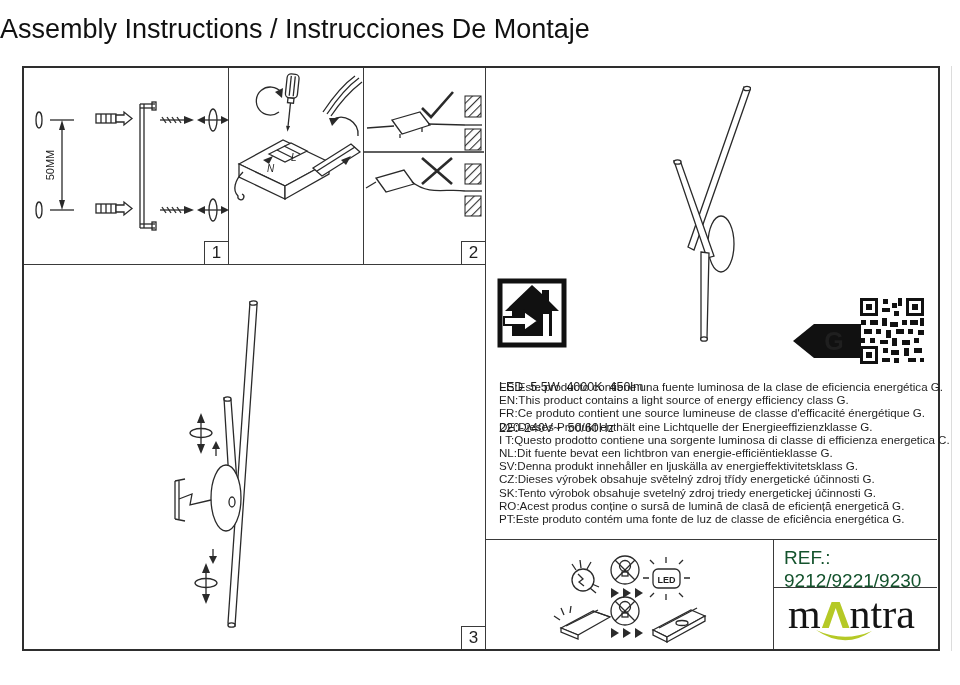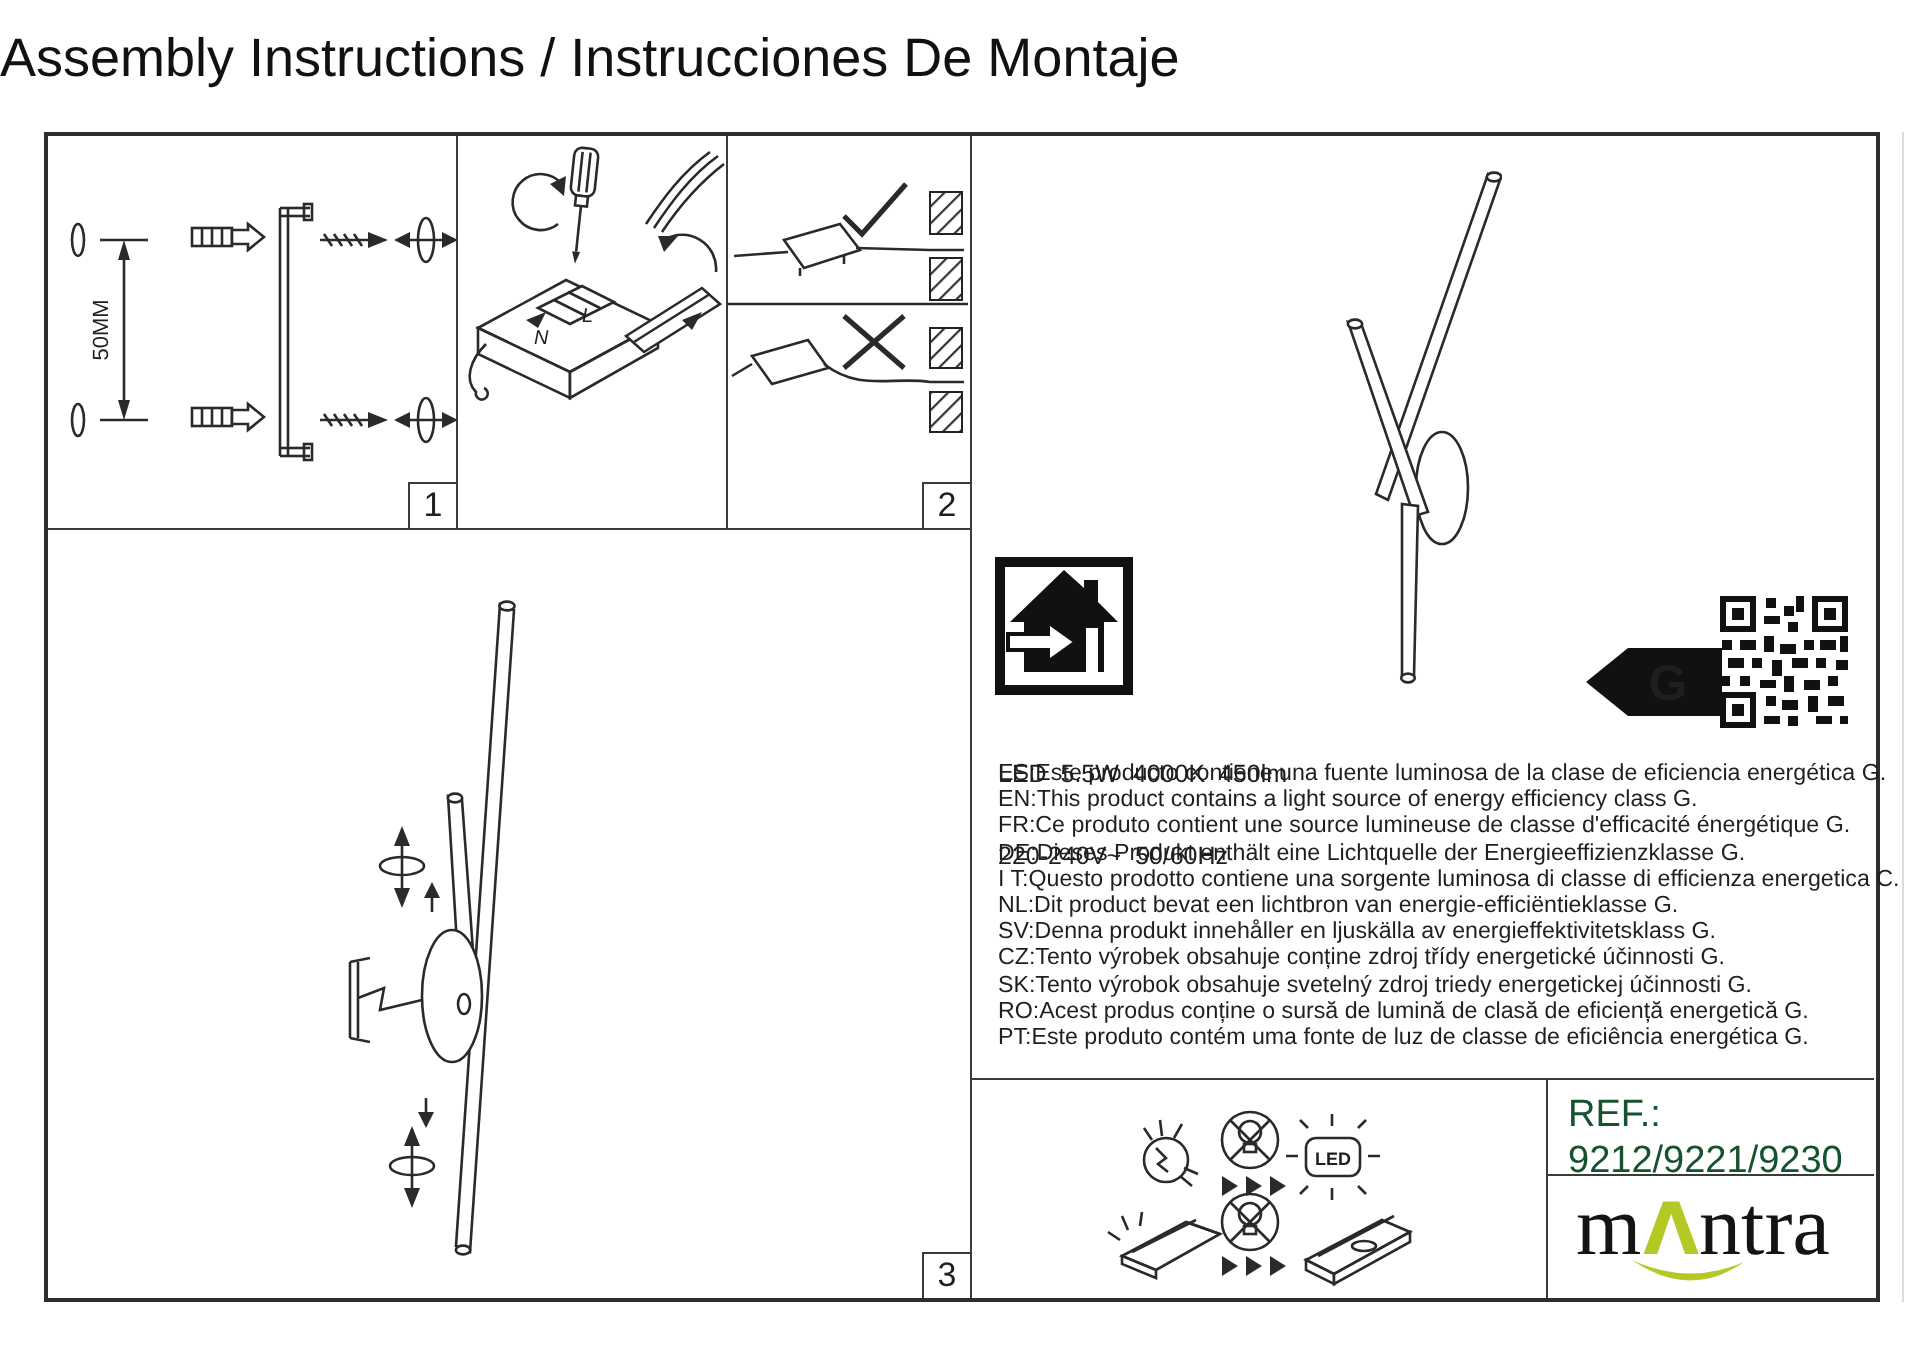--- a/index.html
+++ b/index.html
@@ -325,23 +325,23 @@
       <div class="specs">
         <div>LED  5.5W  4000K  450lm</div>
         <div>220-240V~  50/60Hz</div>
       </div>
       <div class="langs">
         <div>ES:Este producto contiene una fuente luminosa de la clase de eficiencia energética G.</div>
         <div>EN:This product contains a light source of energy efficiency class G.</div>
         <div>FR:Ce produto contient une source lumineuse de classe d'efficacité énergétique G.</div>
         <div>DE:Dieses Produkt enthält eine Lichtquelle der Energieeffizienzklasse G.</div>
         <div>I T:Questo prodotto contiene una sorgente luminosa di classe di efficienza energetica C.</div>
-        <div>NL:Dit product bevat een lichtbron van energie-efficiëntieklasse G.</div>
+        <div>NL:Dit fuente bevat een lichtbron van energie-efficiëntieklasse G.</div>
         <div>SV:Denna produkt innehåller en ljuskälla av energieffektivitetsklass G.</div>
-        <div>CZ:Tento výrobek obsahuje conține zdroj třídy energetické účinnosti G.</div>
+        <div>CZ:Dieses výrobek obsahuje světelný zdroj třídy energetické účinnosti G.</div>
         <div>SK:Tento výrobok obsahuje svetelný zdroj triedy energetickej účinnosti G.</div>
         <div>RO:Acest produs conține o sursă de lumină de clasă de eficiență energetică G.</div>
         <div>PT:Este produto contém uma fonte de luz de classe de eficiência energética G.</div>
       </div>
     </div>
 
     <div class="cell br" style="left:462px;top:472px;width:288px;height:109px;">
       <svg width="288" height="107" viewBox="0 0 288 107">
 
         <g>

